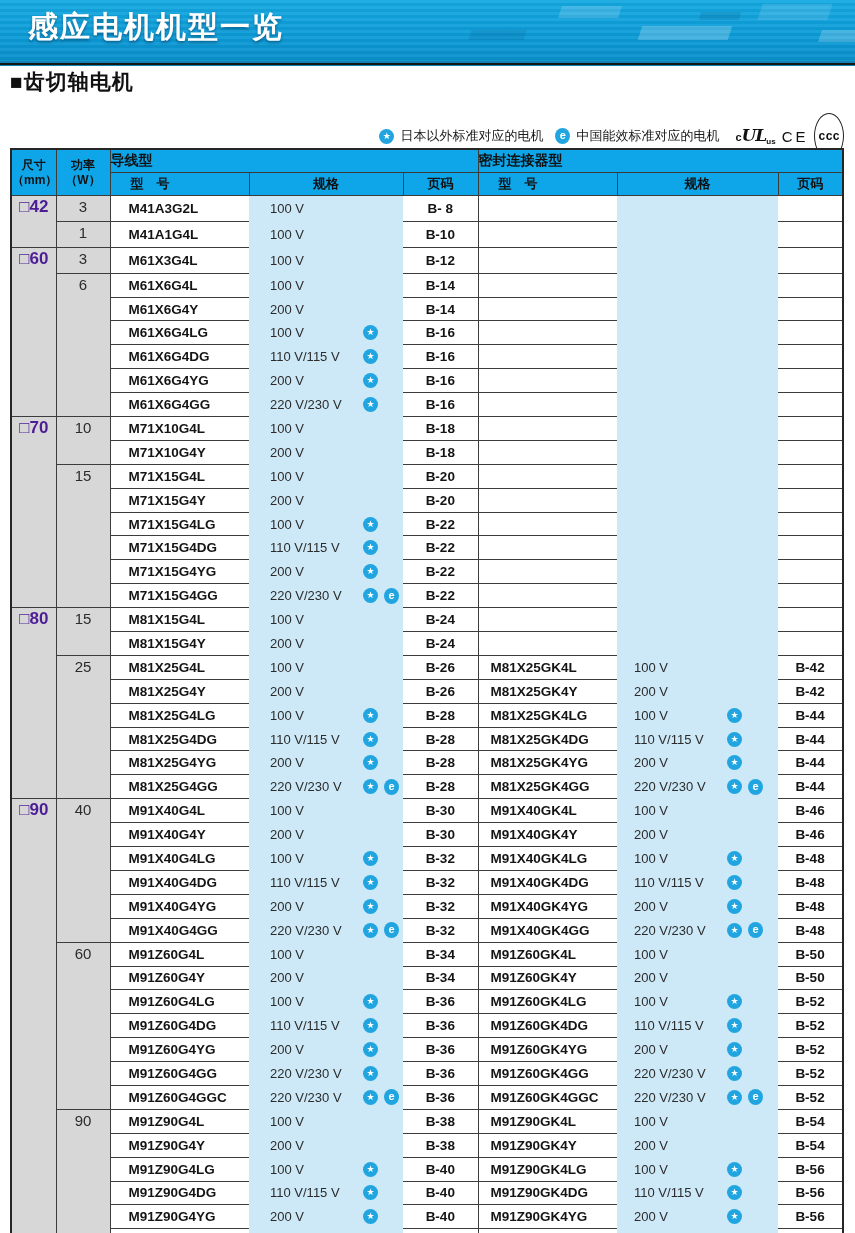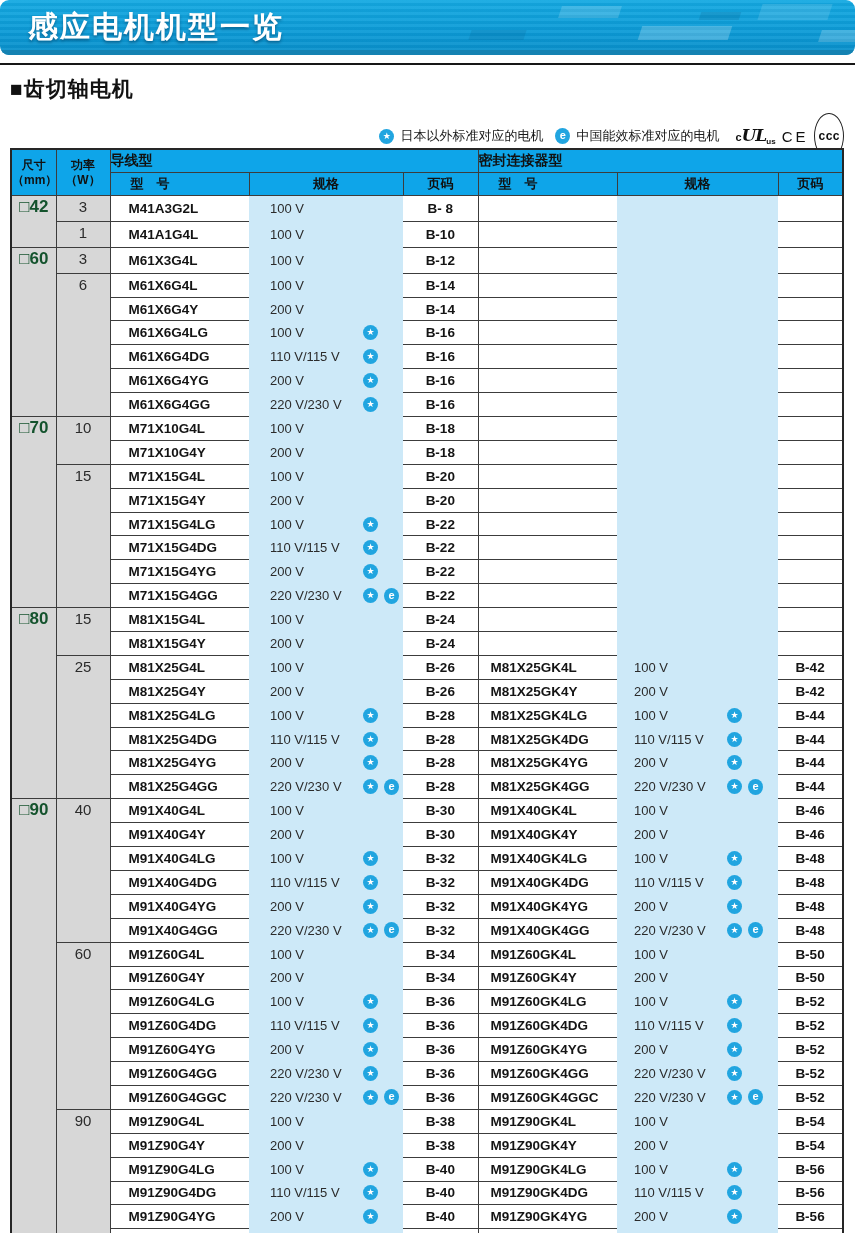--- a/index.html
+++ b/index.html
@@ -3,45 +3,44 @@
 <meta charset="utf-8">
 <style>
   html,body{margin:0;padding:0;background:#fff;}
   body{
     width:855px;height:1233px;position:relative;overflow:hidden;
     font-family:"Liberation Sans","DejaVu Sans",sans-serif;
     -webkit-font-smoothing:antialiased;
   }
   
   .banner{
-    position:absolute;left:0;top:0;width:855px;height:55px;
+    position:absolute;left:0;top:0;width:855px;height:66px;
     background:linear-gradient(180deg,#15aae2 0%,#0c9ad6 60%,#0a8fca 100%);
     overflow:hidden;
-    border-radius:9px;
   }
   .banner .stripes{
     position:absolute;inset:0;
     background:repeating-linear-gradient(180deg,rgba(255,255,255,.05) 0 3px,rgba(0,40,70,.05) 3px 6px);
   }
   .banner .shape{position:absolute;background:rgba(255,255,255,.16);transform:skewX(-18deg);}
   .banner .sh1{left:560px;top:6px;width:60px;height:12px;}
   .banner .sh2{left:640px;top:26px;width:90px;height:14px;background:rgba(255,255,255,.22);}
   .banner .sh3{left:760px;top:4px;width:70px;height:16px;background:rgba(255,255,255,.12);}
   .banner .sh4{left:470px;top:30px;width:55px;height:10px;background:rgba(0,50,85,.10);}
   .banner .sh5{left:700px;top:12px;width:40px;height:8px;background:rgba(0,50,85,.12);}
   .banner .sh6{left:820px;top:30px;width:40px;height:12px;background:rgba(255,255,255,.2);}
   .banner .bottom-strip{position:absolute;left:0;bottom:0;width:100%;height:5px;background:#1482b2;transform:none;}
   .banner-title{
     position:absolute;left:28px;top:7px;color:#fff;font-size:30px;font-weight:bold;
     letter-spacing:2px;text-shadow:0 2px 3px rgba(0,40,70,.45);
   }
   
   .section-rule{position:absolute;left:0;top:63px;width:855px;height:2px;background:#161616;}
   .section-title{
-    position:absolute;left:10px;top:68px;font-size:21px;font-weight:bold;color:#111;letter-spacing:1px;margin-top:7px;
+    position:absolute;left:10px;top:68px;font-size:21px;font-weight:bold;color:#111;letter-spacing:1px;
   }
   
   .legend{
     position:absolute;right:11px;top:127px;height:18px;
     display:flex;align-items:center;gap:6px;font-size:13px;color:#1a1a1a;white-space:nowrap;
   }
   .badge{
     display:inline-flex;align-items:center;justify-content:center;
     width:15px;height:15px;border-radius:50%;background:#21a5e0;color:#fff;flex:0 0 auto;
   }
@@ -69,21 +68,21 @@
     font-size:12px;font-weight:bold;height:22px;
   }
   th.hd-corner{font-size:12px;line-height:1.25;}
   th.hd-group{text-align:left;font-size:14px;}
   th.hd-model{text-align:left;padding-left:20px;font-size:13px;}
   th.hd-spec{text-align:center;font-size:13px;}
   th.hd-page{text-align:center;font-size:13px;}
   tbody td{height:22.9px;font-size:13px;color:#2b2b2b;background:#fff;}
   td.c-size{
     background:#d7d7d7;border:1px solid #3c3c3c;text-align:center;vertical-align:top;
-    font-size:17px;font-weight:bold;color:#14532d;padding-top:1px;
+    font-size:17px;font-weight:bold;color:#4c1d95;padding-top:1px;
   }
   td.c-power{
     background:#d7d7d7;border:1px solid #3c3c3c;text-align:center;vertical-align:top;
     font-size:15px;color:#2b2b2b;padding-top:2px;
   }
   td.c-m1,td.c-m2{
     border:1px solid #3c3c3c;border-right:none;
     font-weight:bold;font-size:13.5px;color:#141414;padding-left:18px;white-space:nowrap;
   }
   td.c-m2{padding-left:12px;}

